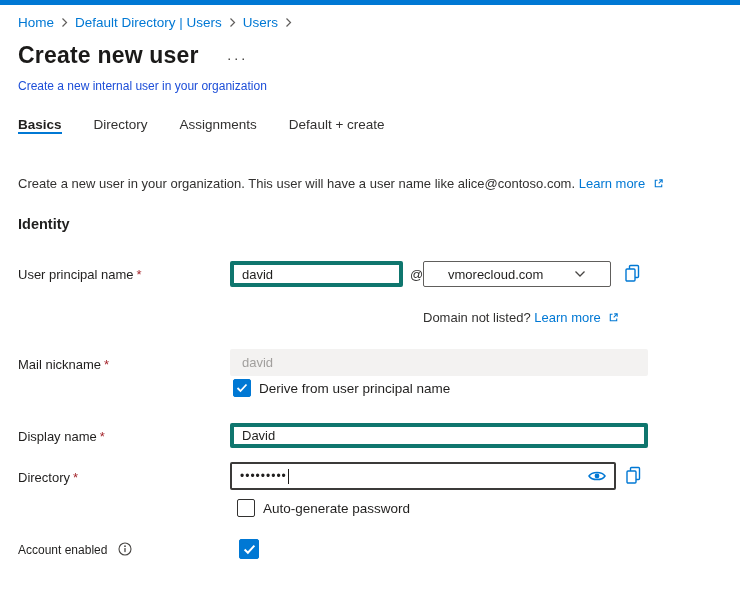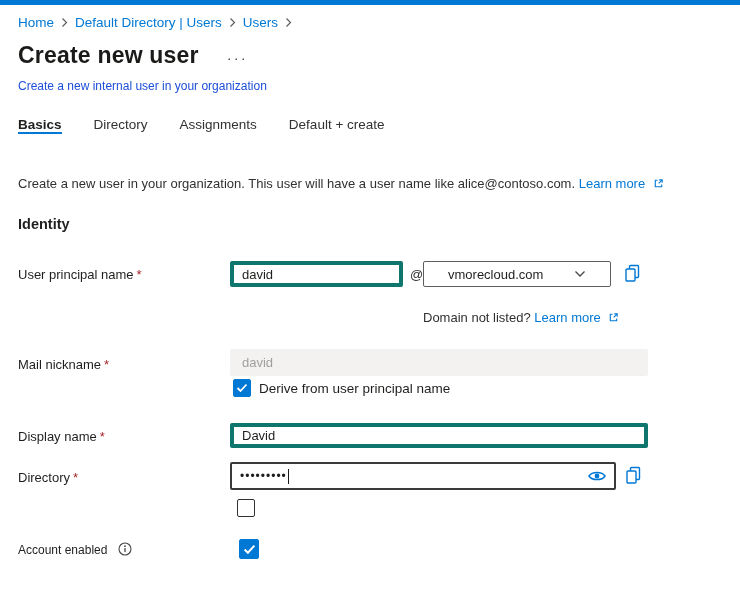--- a/index.html
+++ b/index.html
@@ -176,20 +176,21 @@
         <rect x="5.5" y="1.5" width="9" height="12" rx="1" fill="#fff" stroke="currentColor" stroke-width="1.4"></rect>
         <rect x="2" y="5" width="9" height="12" rx="1" fill="#fff" stroke="currentColor" stroke-width="1.4"></rect>
       </svg>
   </span>
 
   <div class="checkbox unchecked" style="top:499px; left:237px;">
     <svg width="12" height="10" viewBox="0 0 12 10">
         <path d="M1.5 5 L4.5 8 L10.5 1.5" fill="none" stroke="currentColor" stroke-width="1.8"></path>
       </svg>
   </div>
+  <span class="cb-label" style="top:501px; left:263px;">Auto-generate password</span>
 
   <div class="lbl" style="top:542px; font-size:12px;">
     <span>Account enabled</span>
     <span class="info-icon">
       <svg width="14" height="14" viewBox="0 0 14 14">
           <circle cx="7" cy="7" r="6" fill="none" stroke="currentColor" stroke-width="1.1"></circle>
           <circle cx="7" cy="4.2" r="0.9" fill="currentColor"></circle>
           <rect x="6.35" y="6" width="1.3" height="4.2" rx="0.6" fill="currentColor"></rect>
         </svg>
     </span>

